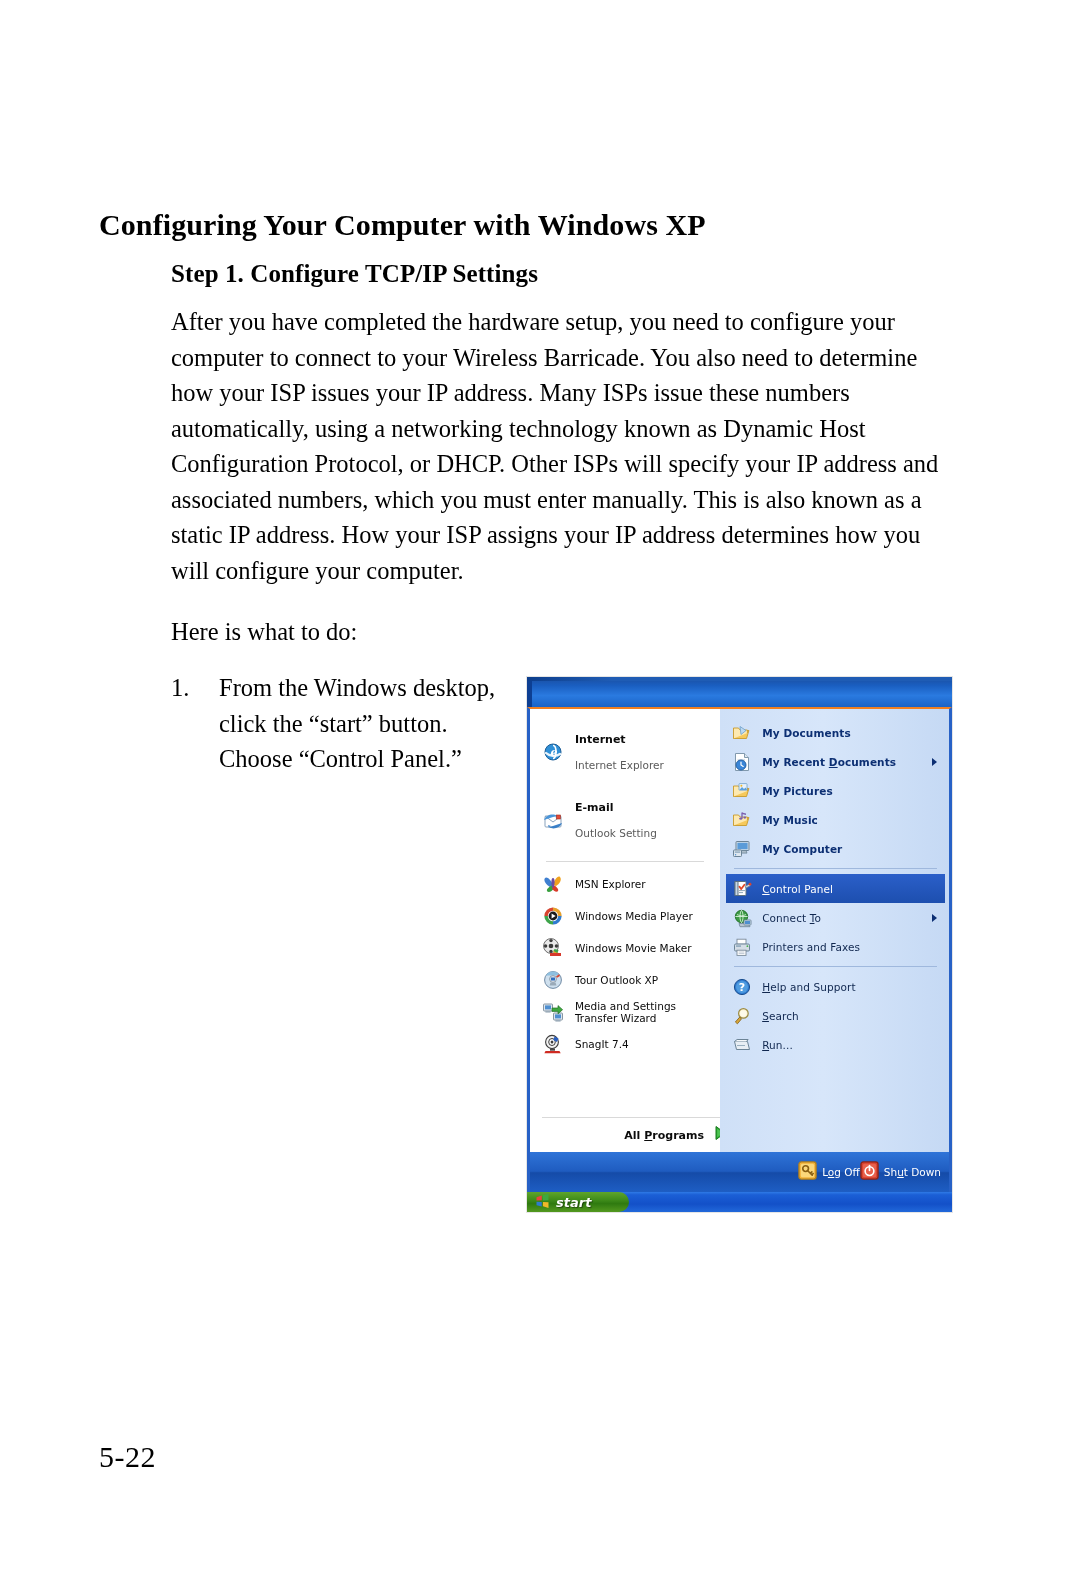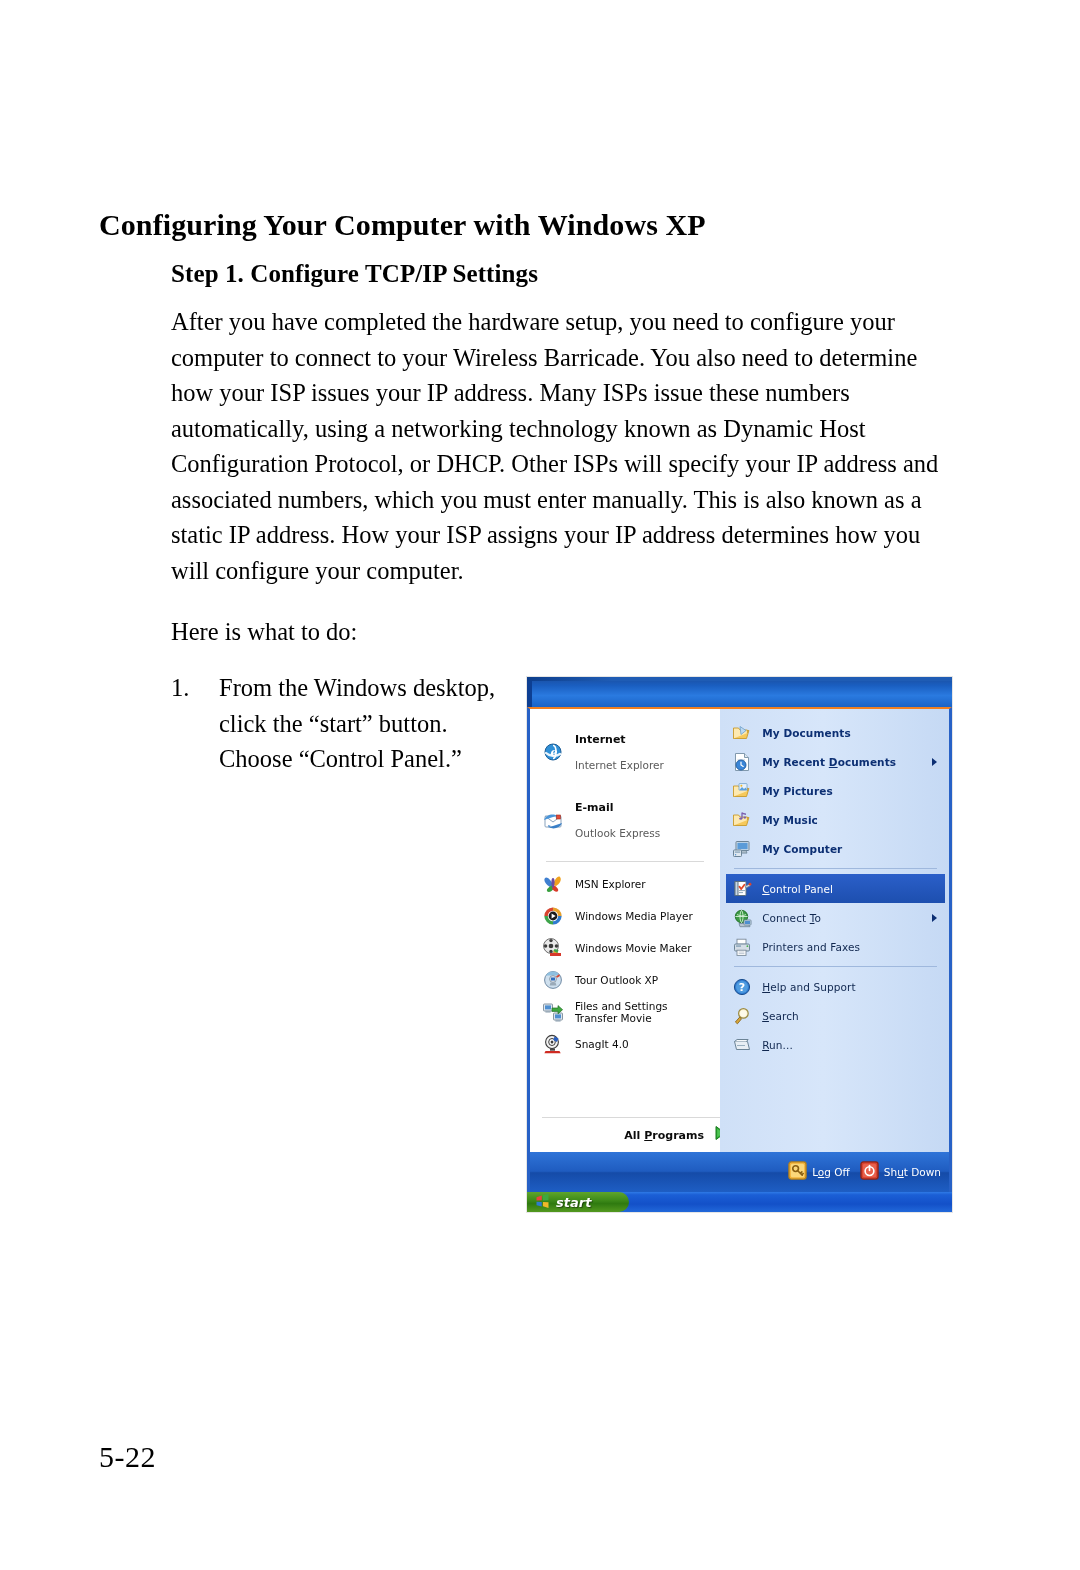--- a/index.html
+++ b/index.html
@@ -269,21 +269,21 @@
 
   
   .xp-footer {
     position: absolute;
     left: 0; top: 475px;
     width: 425px; height: 40px;
     background: linear-gradient(to bottom, #2f74d8 0%, #1f5cc0 48%, #154ba8 52%, #1e5ec4 100%);
     display: flex;
     align-items: center;
     justify-content: flex-end;
-    gap: 10px;
+    gap: 0;
     padding-right: 8px;
     box-sizing: border-box;
     border-left: 3px solid #2761c6;
     border-right: 3px solid #2761c6;
   }
   .fbtn { display: flex; align-items: center; gap: 5px; }
   .fbtn .flbl {
     font-family: "DejaVu Sans", sans-serif;
     font-size: 10.5px;
     color: #ffffff;
@@ -370,21 +370,21 @@
             <svg width="24" height="24" viewBox="0 0 24 24">
               <rect x="4" y="7" width="16" height="11" rx="1" fill="#ffffff" stroke="#8aa3bd" stroke-width="1"></rect>
               <path d="M4 7l8 6 8-6" fill="none" stroke="#8aa3bd" stroke-width="1"></path>
               <path d="M3 11c2-5 9-7 13-4l-2 1 3 1-1-3-1 1" fill="#3f8fd8" opacity="0.92"></path>
               <path d="M21 14c-2 5-9 7-13 4l2-1-3-1 1 3 1-1" fill="#2c77c4" opacity="0.92"></path>
               <rect x="15.5" y="6" width="4" height="4" fill="#e24b3a" stroke="#9c2d20" stroke-width="0.6"></rect>
             </svg>
           </span>
           <span class="mi-lbl">
             <span class="t1">E-mail</span>
-            <span class="t2">Outlook Express</span>
+            <span class="t2">Outlook Setting</span>
           </span>
         </div>
 
         <div class="sep-left"></div>
 
         <div class="mi">
           <span class="mi-ico">
             <svg width="24" height="24" viewBox="0 0 24 24">
               <path d="M12 13c-2-5-6-9-8-7s1 7 5 9z" fill="#3f7fd0"></path>
               <path d="M12 13c1-5 5-10 7-8s0 7-4 9z" fill="#f0a21e"></path>
@@ -448,35 +448,35 @@
             <svg width="24" height="24" viewBox="0 0 24 24">
               <rect x="2.5" y="4" width="9" height="7" rx="0.8" fill="#dfe7ee" stroke="#7b8b9a" stroke-width="0.9"></rect>
               <rect x="4" y="5.4" width="6" height="4" fill="#4f8fd0"></rect>
               <rect x="4.4" y="11" width="5.2" height="1.6" fill="#9cacba"></rect>
               <rect x="12.5" y="13" width="9" height="7" rx="0.8" fill="#dfe7ee" stroke="#7b8b9a" stroke-width="0.9"></rect>
               <rect x="14" y="14.4" width="6" height="4" fill="#4f8fd0"></rect>
               <rect x="14.4" y="20" width="5.2" height="1.6" fill="#9cacba"></rect>
               <path d="M11 8h6v-2.4l4.6 4.1L17 13.8V11.4h-6z" fill="#3ea83f" stroke="#25702a" stroke-width="0.7"></path>
             </svg>
           </span>
-          <span class="mi-lbl">Files and Settings Transfer Movie</span>
+          <span class="mi-lbl">Media and Settings Transfer Wizard</span>
         </div>
 
         <div class="mi">
           <span class="mi-ico">
             <svg width="24" height="24" viewBox="0 0 24 24">
               <ellipse cx="11" cy="10" rx="6.4" ry="6.6" fill="#f2f2f2" stroke="#3c3c3c" stroke-width="1.1"></ellipse>
               <ellipse cx="11" cy="10" rx="3.3" ry="3.5" fill="#ffffff" stroke="#3c3c3c" stroke-width="1"></ellipse>
               <ellipse cx="11" cy="10" rx="1.4" ry="1.5" fill="#3c3c3c"></ellipse>
               <path d="M13.5 4.5l4 2-1.6 3.4-3.6-2z" fill="#2a5fc0"></path>
               <path d="M9 16.5h5v2.2H9z" fill="#4a4a4a"></path>
               <path d="M4.5 19h14l1.2 2.2H3.4z" fill="#cf2b22"></path>
             </svg>
           </span>
-          <span class="mi-lbl">SnagIt 4.0</span>
+          <span class="mi-lbl">SnagIt 7.4</span>
         </div>
 
         <div class="allprog">
           <div class="apline"></div>
           <div class="aprow">
             <span class="aptext">All&nbsp;<span class="ul">P</span><span>rograms</span></span>
             <span>
               <svg width="18" height="18" viewBox="0 0 18 18">
                 <path d="M4 2.5l9 6.5-9 6.5z" fill="#2eab35" stroke="#177a1c" stroke-width="1"></path>
                 <path d="M5.2 4.8l6 4.2-6 4.2z" fill="#52c857" opacity="0.85"></path>

